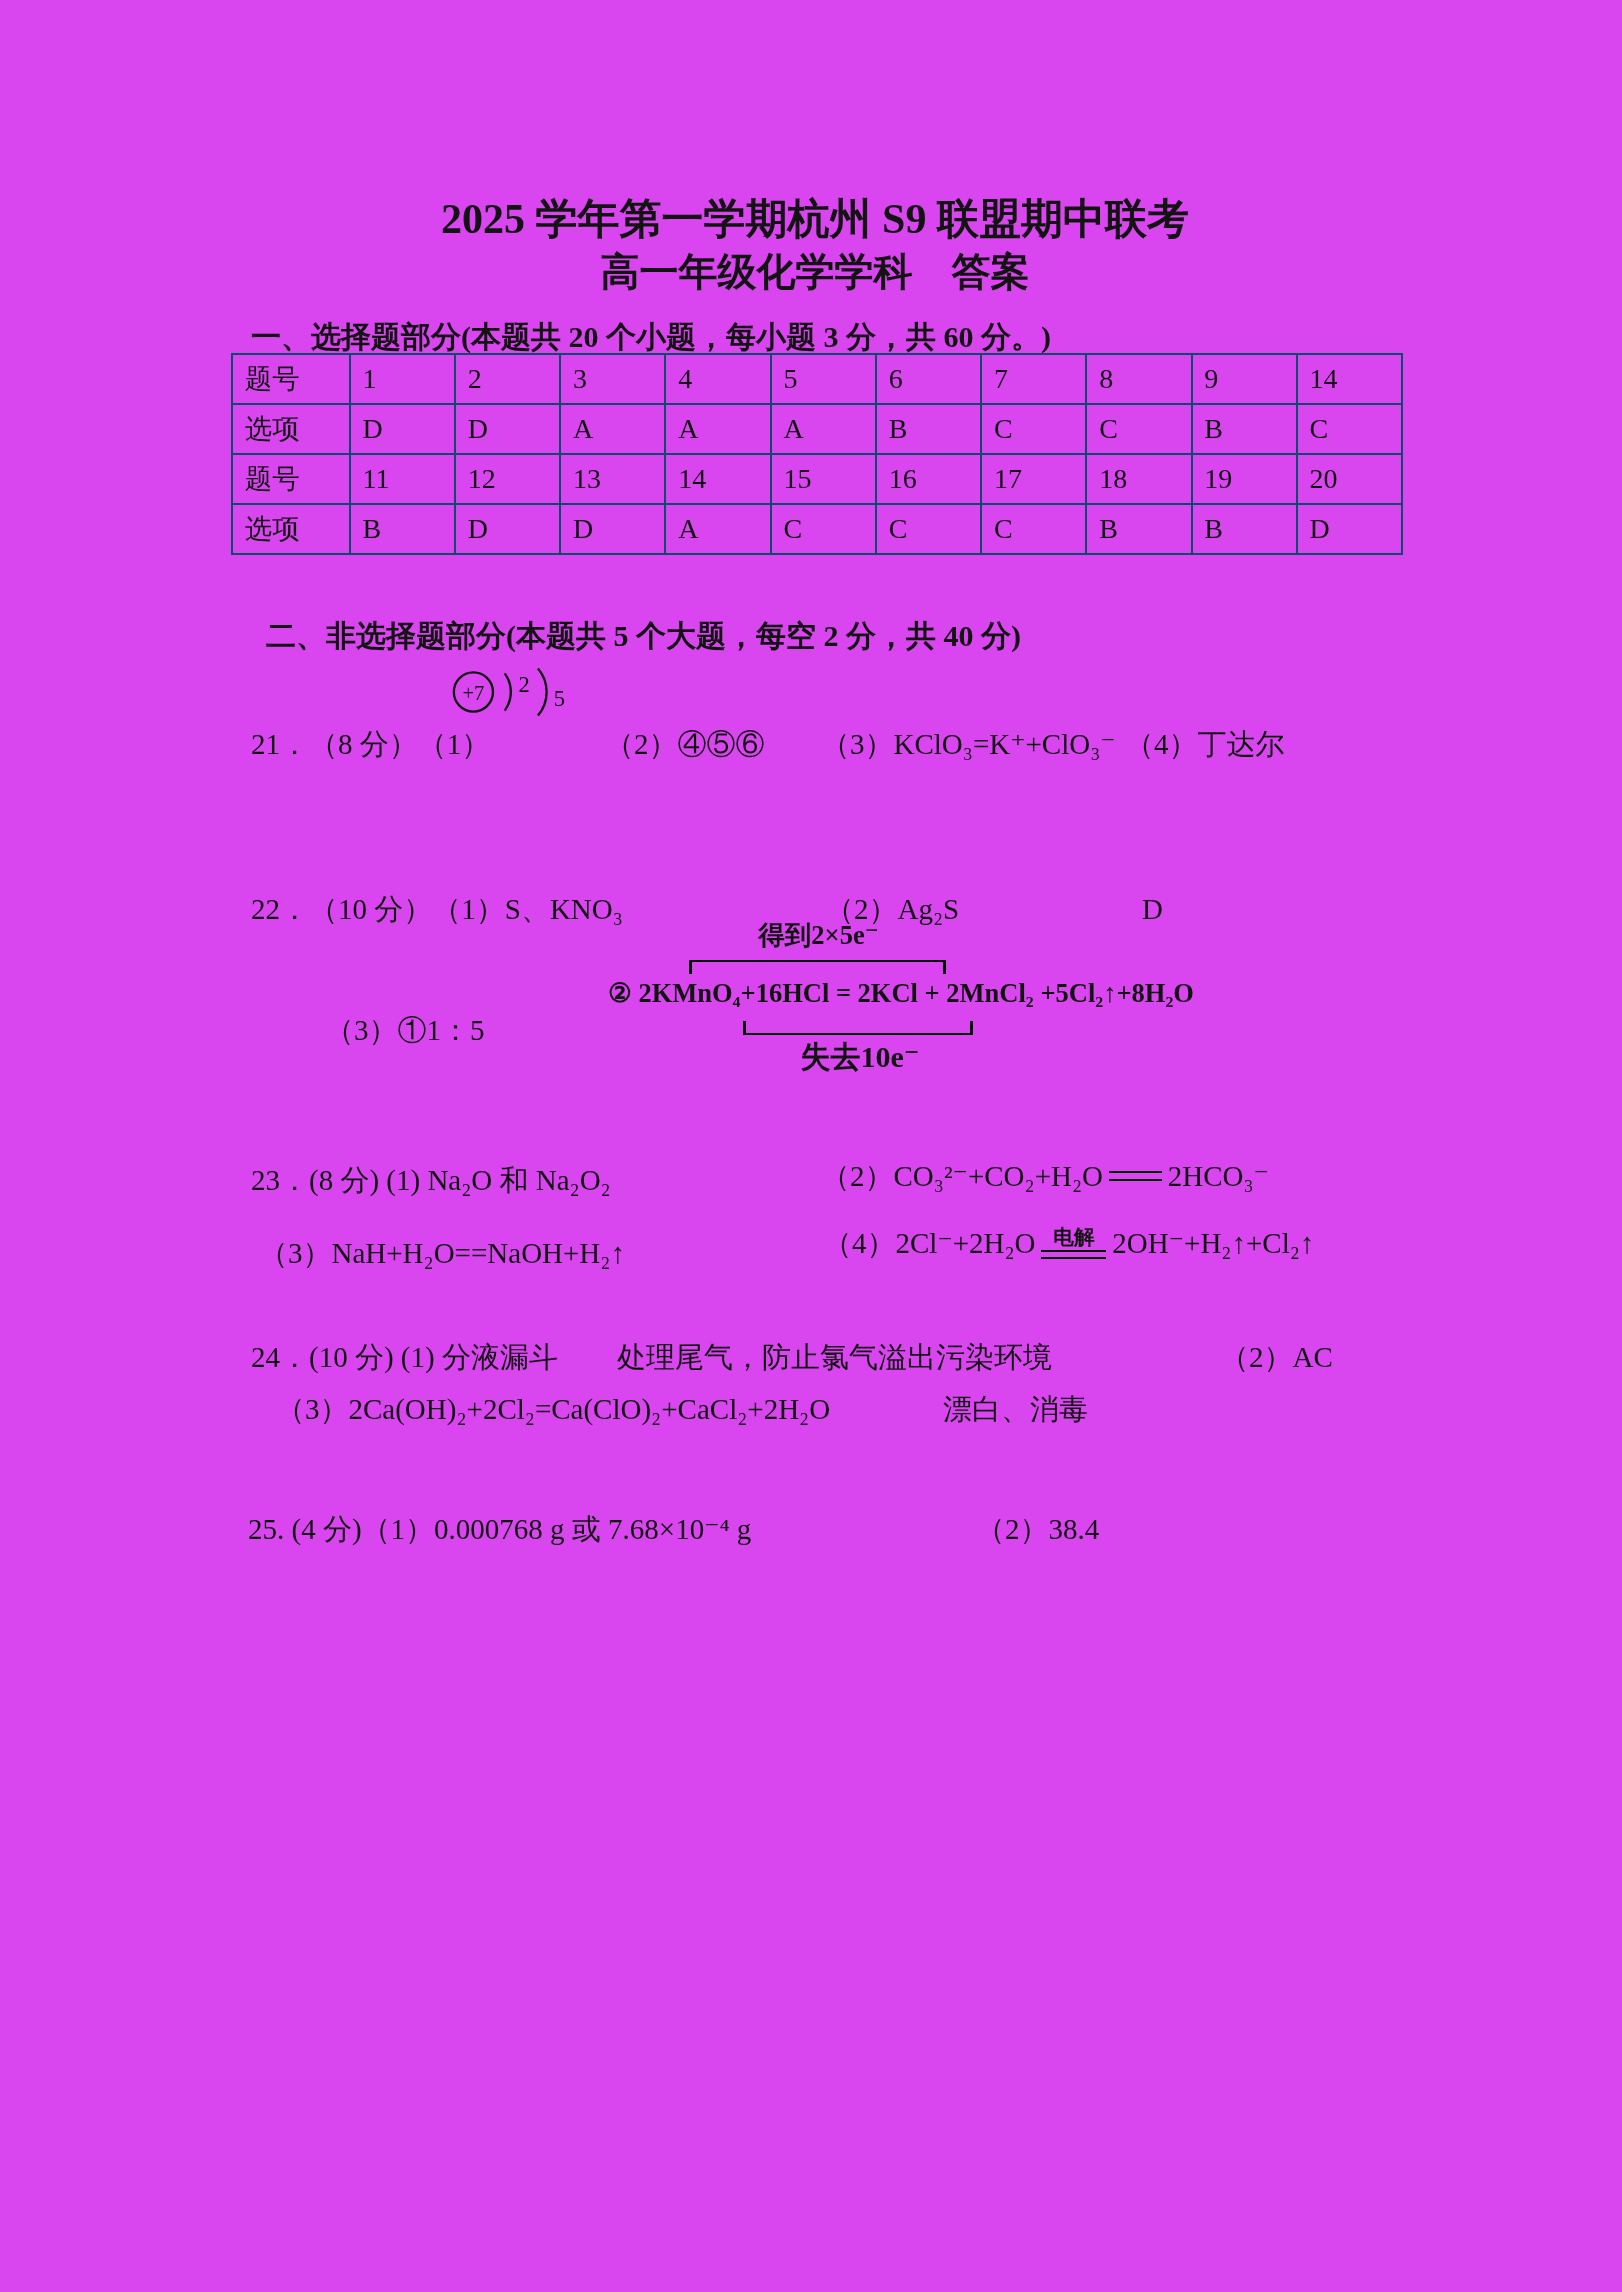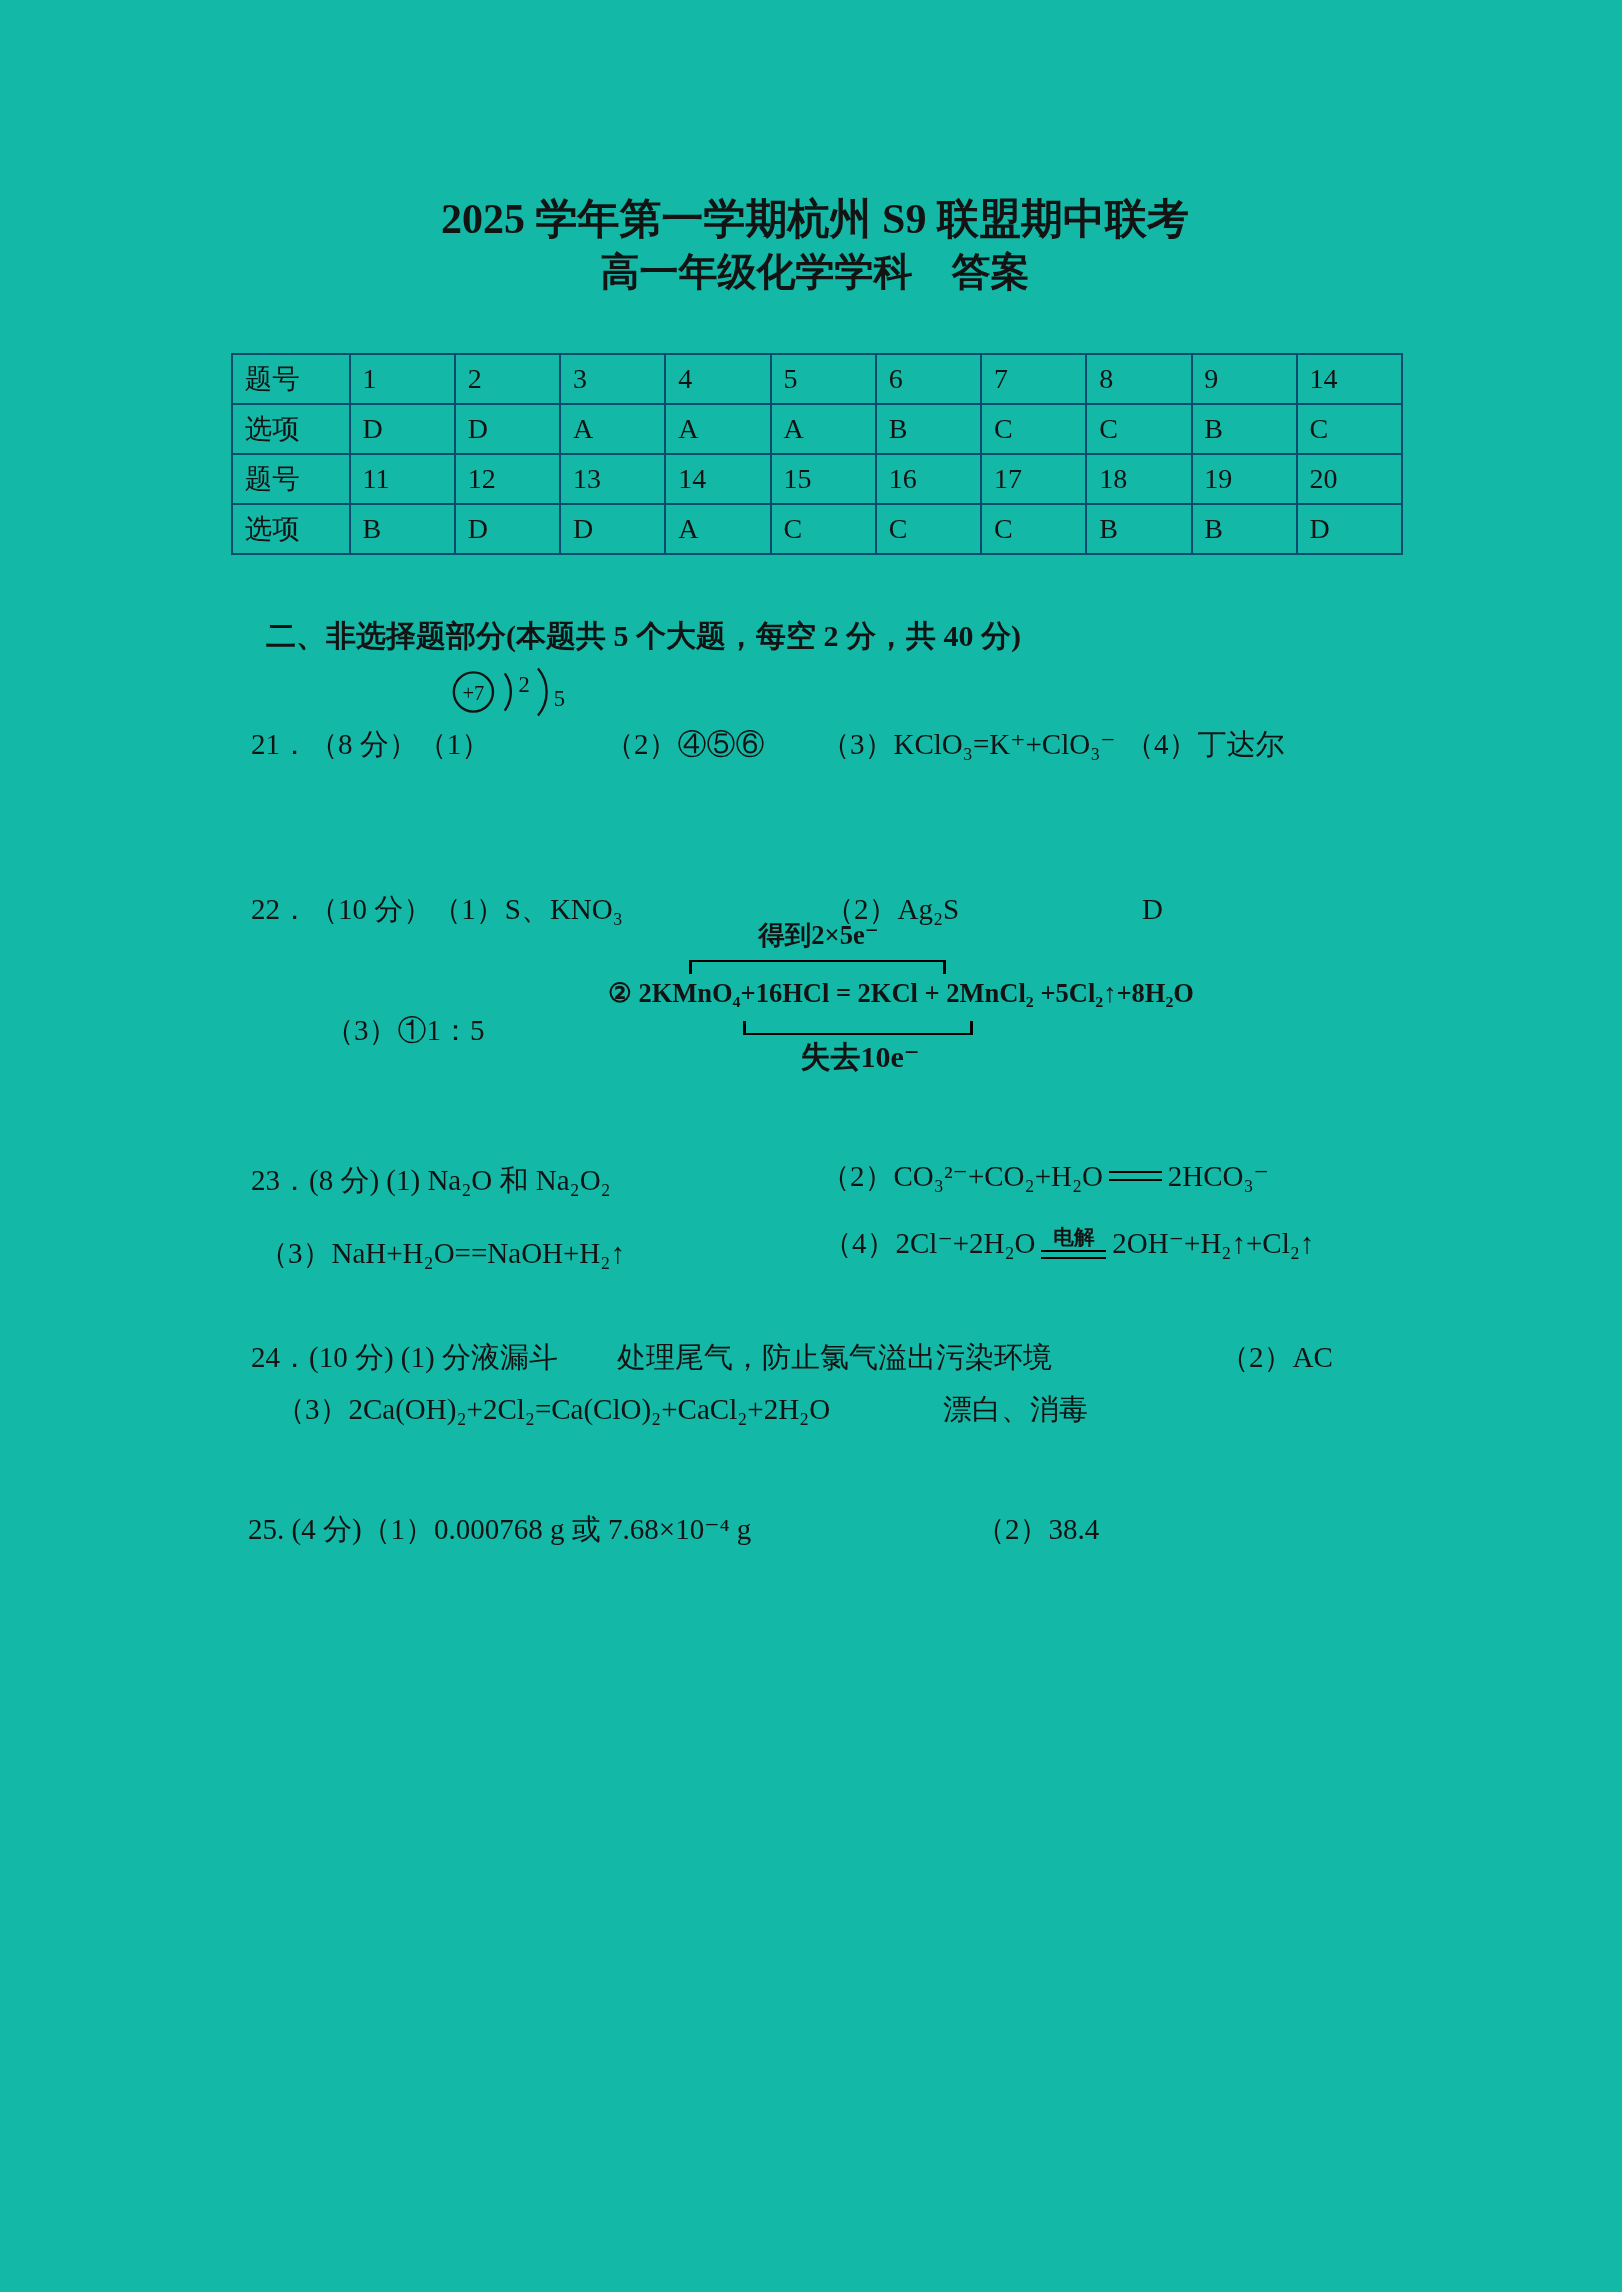--- a/index.html
+++ b/index.html
@@ -1,17 +1,17 @@
 <!DOCTYPE html>
 <html><head>
 <meta charset="utf-8">
 <style>
   html,body { margin:0; padding:0; background:#ffffff; }
   .page {
-    position:relative; width:1622px; height:2293px; background:#14b8a6;
+    position:relative; width:1622px; height:2293px; background:#d946ef;
     font-family:"Liberation Serif","DejaVu Serif",serif; color:#131313;
     overflow:hidden;
   }
   .title {
     position:absolute; top:194px; left:222px; width:1186px;
     text-align:center; font-size:42px; font-weight:bold; line-height:1.2;
   }
   .subtitle {
     position:absolute; top:249px; left:222px; width:1186px;
     text-align:center; font-size:39px; font-weight:bold; line-height:1.2;
@@ -57,20 +57,21 @@
   .gap60 { display:inline-block; width:59px; }
 </style>
 </head>
 <body>
 
 <div class="page">
 
   <div class="title">2025 学年第一学期杭州 S9 联盟期中联考</div>
   <div class="subtitle">高一年级化学学科　答案</div>
 
+  <div class="heading1">一、选择题部分(本题共 20 个小题，每小题 3 分，共 60 分。)</div>
 
   <table class="answer-table">
     <tbody>
       <tr>
         <td class="hdr">题号</td>
         <td>1</td>
         <td>2</td>
         <td>3</td>
         <td>4</td>
         <td>5</td>

